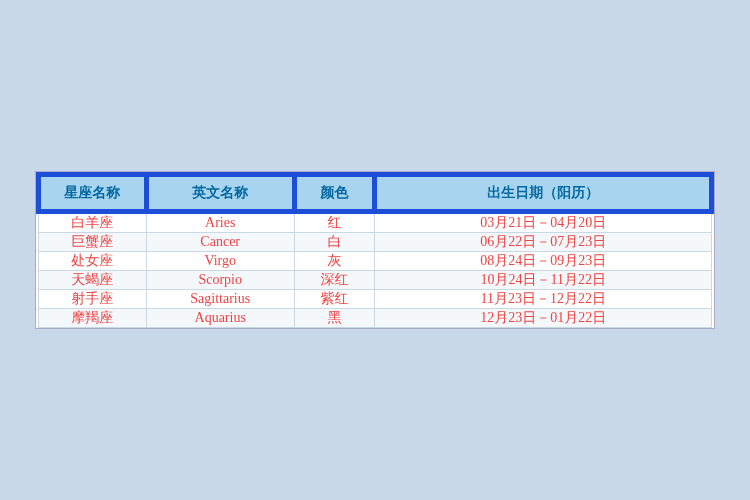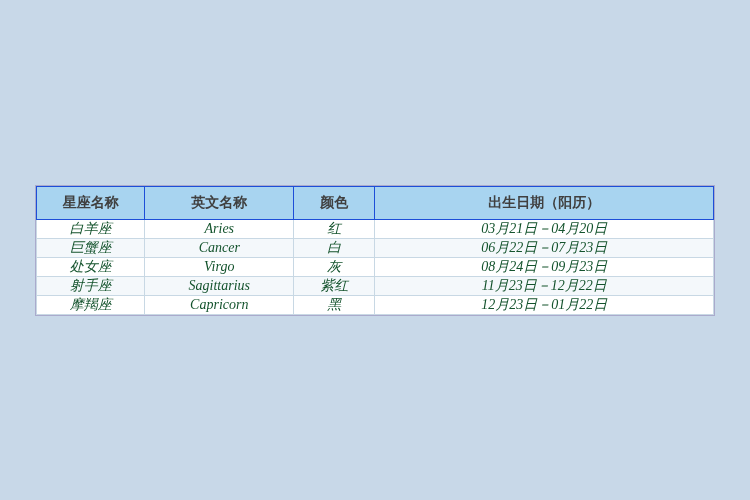--- a/index.html
+++ b/index.html
@@ -17,33 +17,32 @@
       background: #fff;
       border: 1px solid #aac;
       width: 680px;
     }
     table {
       width: 100%;
       border-collapse: collapse;
     }
     thead tr th {
       background-color: #a8d4f0;
-      border: 1px solid #1d4ed8;
+      border: 5px solid #1d4ed8;
       padding: 7px 10px;
       text-align: center;
       font-weight: bold;
-      color: #404040;
+      color: #0369a1;
     }
     tbody tr td {
       border: 1px solid #c8d8e4;
       padding: 0 10px;
       text-align: center;
-      color: #14532d;
+      color: #ef4444;
       background-color: #fff;
-      font-style: italic;
     }
     tbody tr:nth-child(even) td {
       background-color: #f4f8fb;
     }
     .col-chinese { width: 16%; }
     .col-english { width: 22%; margin-top: 16px; }
     .col-color   { width: 12%; }
     .col-date    { width: 50%; font-family: Liberation Serif, serif; }
   </style>
 </head>
@@ -72,26 +71,32 @@
           <td>白</td>
           <td>06月22日－07月23日</td>
         </tr>
         <tr>
           <td>处女座</td>
           <td>Virgo</td>
           <td>灰</td>
           <td>08月24日－09月23日</td>
         </tr>
         <tr>
+          <td>天蝎座</td>
+          <td>Scorpio</td>
+          <td>深红</td>
+          <td>10月24日－11月22日</td>
+        </tr>
+        <tr>
           <td>射手座</td>
           <td>Sagittarius</td>
           <td>紫红</td>
           <td>11月23日－12月22日</td>
         </tr>
         <tr>
           <td>摩羯座</td>
-          <td>Capricorn</td>
+          <td>Aquarius</td>
           <td>黑</td>
           <td>12月23日－01月22日</td>
         </tr>
       </tbody>
   </table>
 </div>
 
 </body></html>

